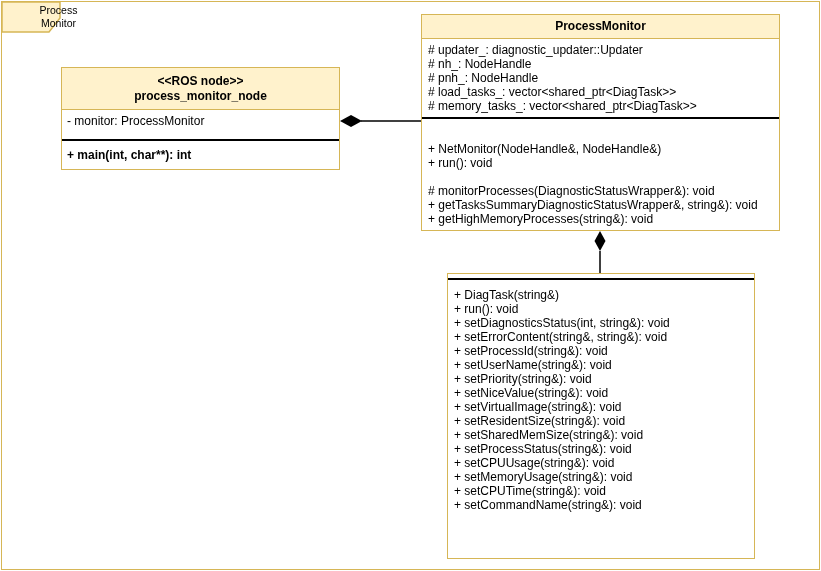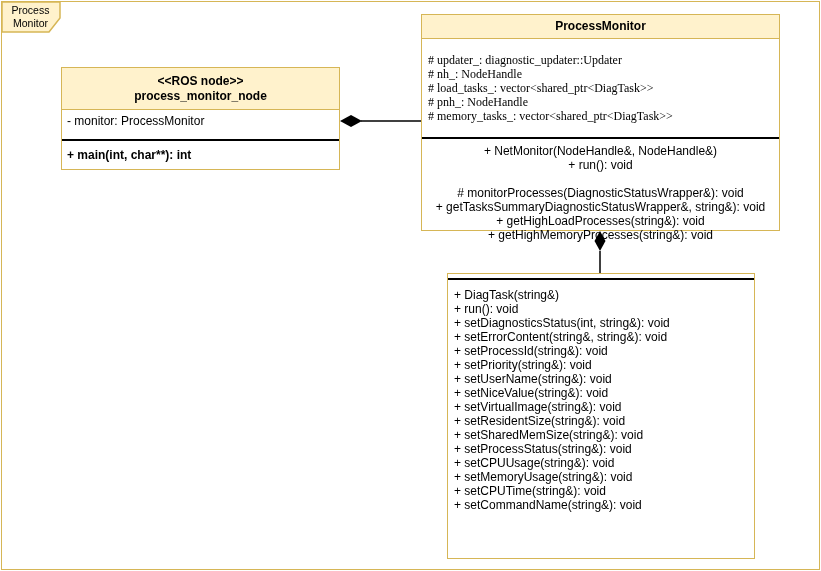--- a/index.html
+++ b/index.html
@@ -20,20 +20,21 @@
   }
   .tab-svg { position: absolute; left: 0; top: 0; }
   .tab-label {
     position: absolute;
     left: 2px;
     top: 4px;
     width: 57px;
     text-align: center;
     font-size: 10.5px;
     line-height: 13px;
+    padding-left: 28px;
   }
   .uml-class {
     position: absolute;
     border: 1.5px solid #D6B656;
     background: #ffffff;
     box-sizing: border-box;
     display: flex;
     flex-direction: column;
   }
   .uml-header {
@@ -61,22 +62,22 @@
 
   
   #box-node { left: 61px; top: 67px; width: 279px; height: 103px; }
   #box-node .uml-header { height: 41px; padding: 0 4px; }
   #box-node .attrs { flex: 1 1 auto; display: flex; align-items: flex-start; }
   #box-node .methods { flex: 1 1 auto; display: flex; align-items: center; font-weight: bold; }
 
   
   #box-monitor { left: 421px; top: 14px; width: 359px; height: 217px; }
   #box-monitor .uml-header { height: 23px; padding: 0 20px; }
-  #box-monitor .attrs { padding: 14px 6px; font-family: Liberation Serif, serif; }
-  #box-monitor .methods { padding: 5px 6px; text-align: center; }
+  #box-monitor .attrs { padding: 4px 6px; }
+  #box-monitor .methods { padding: 23px 6px; }
 
   
   #box-diag { left: 447px; top: 273px; width: 308px; height: 286px; }
   #box-diag .uml-header { height: 34px; padding: 0 4px; }
   #box-diag .attrs { height: 4px; padding: 0; }
   #box-diag .methods { padding: 0 6px; margin-top: 8px; }
 
   .connectors { position: absolute; left: 0; top: 0; }
 </style>
 </head>
@@ -116,47 +117,46 @@
     </div>
   </div>
 
   <div class="uml-class" id="box-monitor">
     <div class="uml-header">
       <div>ProcessMonitor</div>
     </div>
     <div class="uml-section attrs">
       <div class="member"># updater_: diagnostic_updater::Updater</div>
       <div class="member"># nh_: NodeHandle</div>
+      <div class="member"># pnh_: NodeHandle</div>
       <div class="member"># load_tasks_: vector&lt;shared_ptr&lt;DiagTask&gt;&gt;</div>
-      <div class="member"># pnh_: NodeHandle</div>
       <div class="member"># memory_tasks_: vector&lt;shared_ptr&lt;DiagTask&gt;&gt;</div>
     </div>
     <div class="uml-sep"></div>
     <div class="uml-section methods">
       <div class="member">+ NetMonitor(NodeHandle&amp;, NodeHandle&amp;)</div>
       <div class="member">+ run(): void</div>
       <div class="member"></div>
       <div class="member"># monitorProcesses(DiagnosticStatusWrapper&amp;): void</div>
       <div class="member">+ getTasksSummaryDiagnosticStatusWrapper&amp;, string&amp;): void</div>
-      <div class="member">+ getHighLoadProcesses(string&amp;): void</div>
       <div class="member">+ getHighMemoryProcesses(string&amp;): void</div>
     </div>
   </div>
 
   <div class="uml-class" id="box-diag">
     <div class="uml-section attrs"></div>
     <div class="uml-sep"></div>
     <div class="uml-section methods">
       <div class="member">+ DiagTask(string&amp;)</div>
       <div class="member">+ run(): void</div>
       <div class="member">+ setDiagnosticsStatus(int, string&amp;): void</div>
       <div class="member">+ setErrorContent(string&amp;, string&amp;): void</div>
       <div class="member">+ setProcessId(string&amp;): void</div>
+      <div class="member">+ setUserName(string&amp;): void</div>
       <div class="member">+ setPriority(string&amp;): void</div>
-      <div class="member">+ setUserName(string&amp;): void</div>
       <div class="member">+ setNiceValue(string&amp;): void</div>
       <div class="member">+ setVirtualImage(string&amp;): void</div>
       <div class="member">+ setResidentSize(string&amp;): void</div>
       <div class="member">+ setSharedMemSize(string&amp;): void</div>
       <div class="member">+ setProcessStatus(string&amp;): void</div>
       <div class="member">+ setCPUUsage(string&amp;): void</div>
       <div class="member">+ setMemoryUsage(string&amp;): void</div>
       <div class="member">+ setCPUTime(string&amp;): void</div>
       <div class="member">+ setCommandName(string&amp;): void</div>
     </div>

